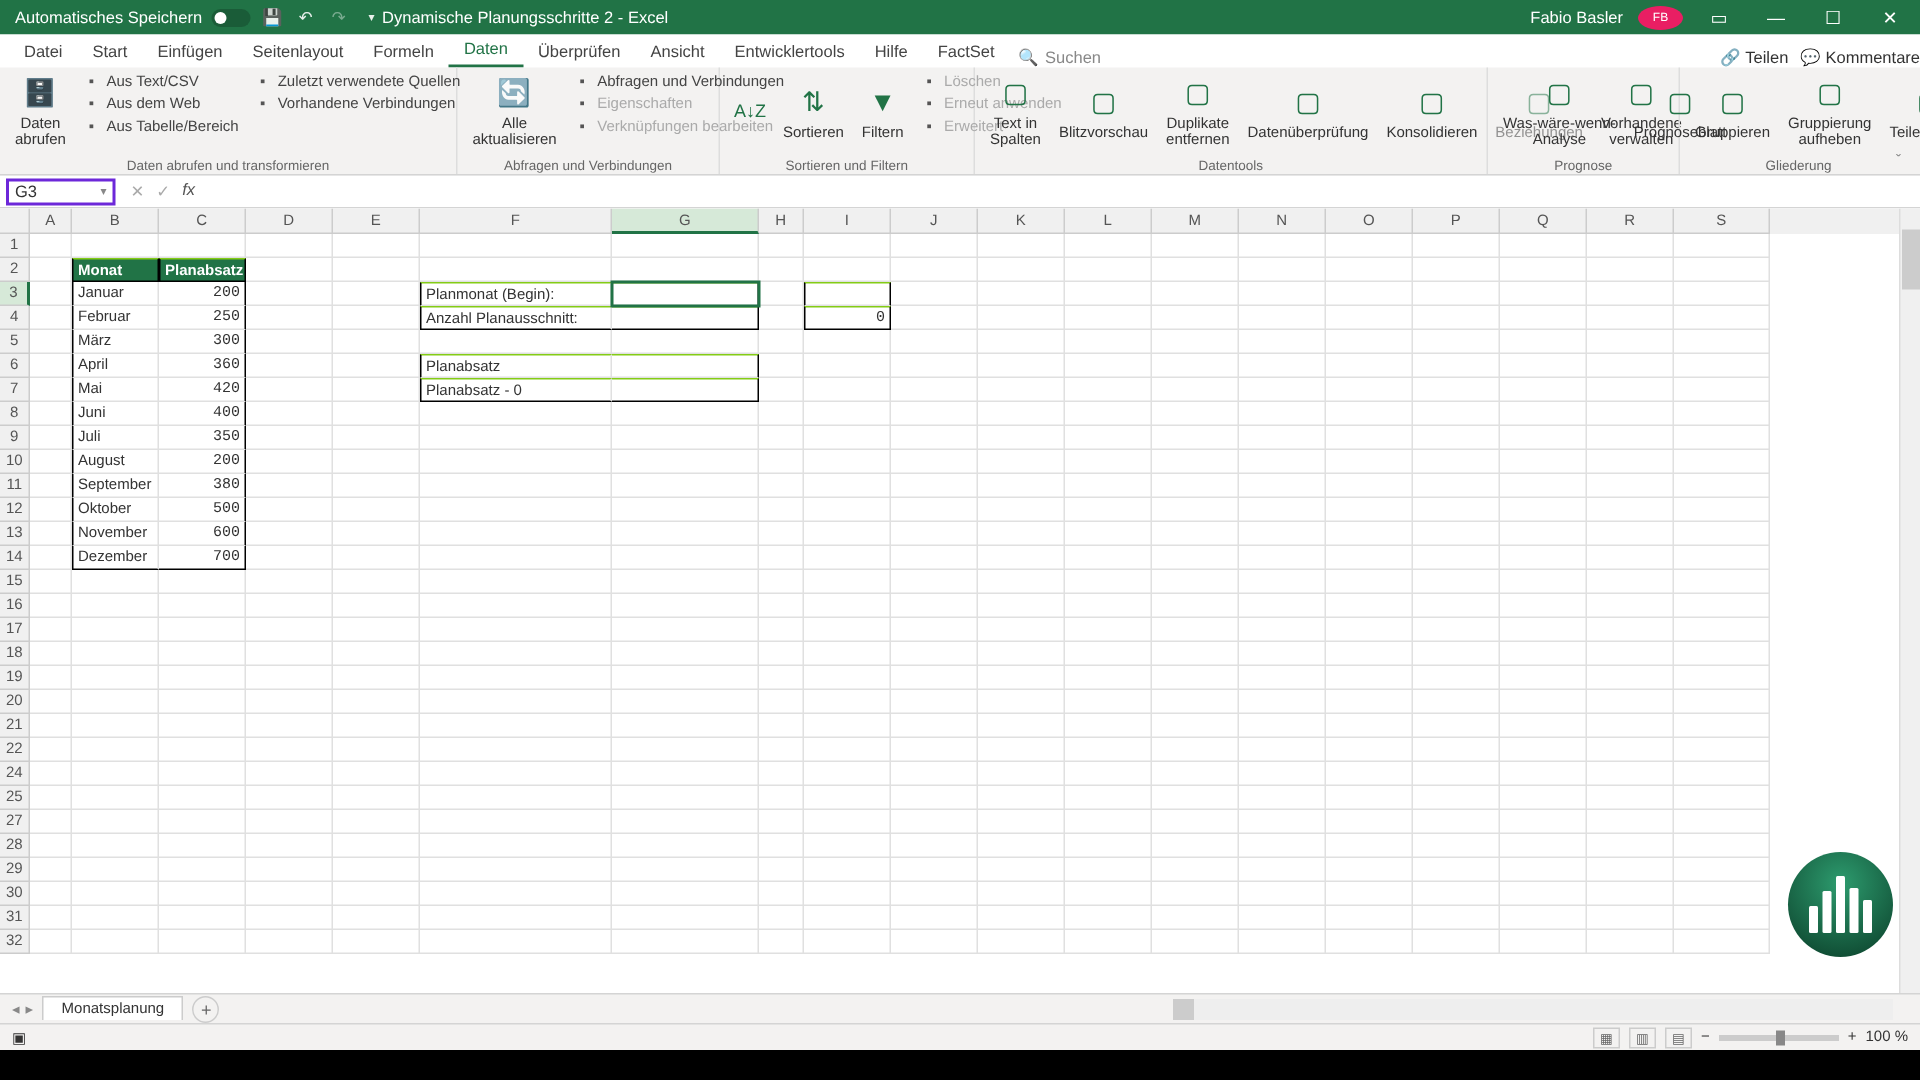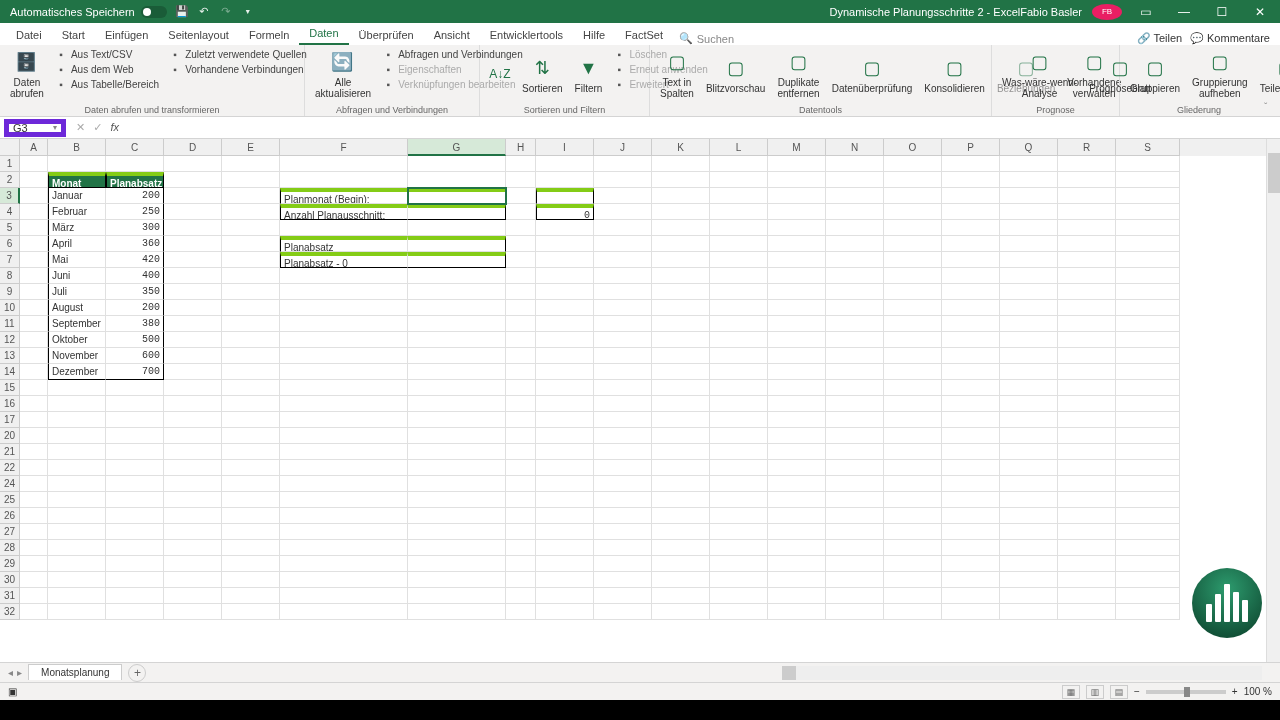--- a/index.html
+++ b/index.html
@@ -5,69 +5,69 @@
 * { margin: 0; padding: 0; box-sizing: border-box; font-family: "Segoe UI", Arial, sans-serif; }
 body { background: #fff; font-size: 11px; color: #333; overflow: hidden; width: 1280px; height: 720px; }
 
 
 .titlebar { background: #217346; height: 23px; display: flex; align-items: center; color: #fff; font-size: 11px; }
 .titlebar-left { display: flex; align-items: center; gap: 8px; padding-left: 10px; }
 .autosave { display: flex; align-items: center; gap: 6px; }
 .toggle { width: 26px; height: 12px; background: #1a5c38; border-radius: 6px; position: relative; }
 .toggle::after { content: ""; position: absolute; width: 8px; height: 8px; background: #fff; border-radius: 50%; top: 2px; left: 2px; }
 .qat-icon { width: 14px; height: 14px; display: flex; align-items: center; justify-content: center; opacity: 0.9; }
-.titlebar-center { flex: 1; text-align: right; }
+.titlebar-center { flex: 1; text-align: left; }
 .titlebar-right { display: flex; align-items: center; gap: 10px; padding-right: 6px; }
 .user-badge { width: 30px; height: 16px; background: #e91e63; border-radius: 50%; display: flex; align-items: center; justify-content: center; font-size: 8px; color: #fff; text-align: center; }
 .win-btn { width: 28px; height: 23px; display: flex; align-items: center; justify-content: center; font-size: 12px; }
 
 
 .ribbon-tabs { height: 22px; background: #fff; display: flex; align-items: flex-end; border-bottom: 0; padding-left: 6px; font-size: 11px; }
 .ribbon-tab { padding: 4px 10px; cursor: pointer; color: #444; }
 .ribbon-tab.active { color: #217346; border-bottom: 2px solid #217346; font-weight: 500; }
-.ribbon-tabs-right { margin-left: auto; display: flex; gap: 8px; padding-right: 10px; align-items: center; }
+.ribbon-tabs-right { margin-left: auto; display: flex; gap: 8px; padding-right: 0; align-items: center; }
 .search-box { color: #888; display: flex; align-items: center; gap: 4px; padding: 0 6px; }
 
 
 .ribbon { height: 72px; background: #f3f2f1; border-bottom: 1px solid #d4d4d4; display: flex; font-size: 10px; }
 .ribbon-group { border-right: 1px solid #ddd; padding: 2px 6px; display: flex; flex-direction: column; position: relative; }
 .ribbon-group-label { position: absolute; bottom: 1px; left: 0; right: 0; text-align: center; color: #666; font-size: 9px; }
 .ribbon-group-body { flex: 1; display: flex; align-items: flex-start; gap: 4px; }
 .big-btn { display: flex; flex-direction: column; align-items: center; justify-content: center; padding: 2px 4px; text-align: center; line-height: 1.1; gap: 2px; cursor: pointer; height: 56px; }
 .big-btn .icon { width: 24px; height: 24px; display: flex; align-items: center; justify-content: center; font-size: 18px; color: #217346; }
 .small-btn-col { display: flex; flex-direction: column; gap: 1px; }
 .small-btn { display: flex; align-items: center; gap: 4px; padding: 1px 3px; cursor: pointer; white-space: nowrap; color: #444; }
 .small-btn.disabled { color: #aaa; }
 .small-btn .si { width: 12px; height: 12px; display: inline-flex; align-items: center; justify-content: center; font-size: 10px; color: #555; }
 .ribbon-collapse { position: absolute; right: 4px; bottom: 2px; width: 12px; height: 12px; color: #888; font-size: 10px; }
 
 
 .fbar { height: 22px; border-bottom: 1px solid #d4d4d4; display: flex; align-items: center; background: #fff; }
-.namebox { width: 62px; height: 18px; border: 5px solid #6d28d9; margin-left: 4px; padding: 0 4px; font-size: 11px; display: flex; align-items: center; justify-content: space-between; }
+.namebox { width: 73px; height: 18px; border: 2px solid #6d28d9; margin-left: 4px; padding: 0 4px; font-size: 11px; display: flex; align-items: center; justify-content: space-between; }
 .namebox span.dd { color: #888; font-size: 8px; }
 .fbar-icons { display: flex; gap: 8px; padding: 0 10px; color: #aaa; font-size: 11px; }
 .fx { font-style: italic; color: #555; }
 .formula-input { flex: 1; height: 18px; border: none; outline: none; font-size: 11px; padding: 0 4px; }
 
 
 .grid-wrap { position: relative; height: 523px; overflow: hidden; background: #fff; }
 .col-headers { display: flex; height: 17px; background: #f0f0f0; }
 .corner { width: 20px; border-right: 1px solid #ccc; border-bottom: 1px solid #ccc; background: #f0f0f0; }
 .col-h { border-right: 1px solid #ccc; border-bottom: 1px solid #ccc; text-align: center; font-size: 10px; color: #555; line-height: 17px; background: #f0f0f0; }
 .col-h.sel { background: #d6e9d8; border-bottom: 2px solid #217346; }
 .rows { display: flex; flex-direction: column; }
 .row { display: flex; height: 16px; }
 .row-h { width: 20px; border-right: 1px solid #ccc; border-bottom: 1px solid #ccc; text-align: center; font-size: 10px; color: #555; line-height: 16px; background: #f0f0f0; }
 .row-h.sel { background: #d6e9d8; border-right: 2px solid #217346; }
 .cell { border-right: 1px solid #e0e0e0; border-bottom: 1px solid #e0e0e0; font-size: 10px; padding: 0 3px; line-height: 16px; overflow: hidden; white-space: nowrap; }
 .cell.hb2 { background: #217346; color: #fff; font-weight: 600; border: 1px solid #000; }
 .cell.th { border-right: 1px solid #000; }
 .cell.tb { border-bottom: 1px solid #000; }
 .cell.tl { border-left: 1px solid #000; }
-.cell.tt { border-top: 4px solid #84cc16; }
+.cell.tt { border-top: 1px solid #84cc16; }
 .cell.num { text-align: right; font-family: Liberation Mono, monospace; }
 .cell.sel { outline: 2px solid #217346; outline-offset: -1px; background: #fff; z-index: 2; position: relative; }
 
 
 .wA { width: 28px; } .wB { width: 58px; } .wC { width: 58px; } .wD { width: 58px; }
 .wE { width: 58px; } .wF { width: 128px; } .wG { width: 98px; } .wH { width: 30px; }
 .wI { width: 58px; } .wJ { width: 58px; } .wK { width: 58px; } .wL { width: 58px; }
 .wM { width: 58px; } .wN { width: 58px; } .wO { width: 58px; } .wP { width: 58px; }
 .wQ { width: 58px; } .wR { width: 58px; } .wS { width: 64px; }
 
@@ -683,20 +683,64 @@
         <div class="cell wL"></div>
         <div class="cell wM"></div>
         <div class="cell wN"></div>
         <div class="cell wO"></div>
         <div class="cell wP"></div>
         <div class="cell wQ"></div>
         <div class="cell wR"></div>
         <div class="cell wS"></div>
       </div>
       <div class="row">
+        <div class="row-h">18</div>
+        <div class="cell wA"></div>
+        <div class="cell wB"></div>
+        <div class="cell wC"></div>
+        <div class="cell wD"></div>
+        <div class="cell wE"></div>
+        <div class="cell wF"></div>
+        <div class="cell wG"></div>
+        <div class="cell wH"></div>
+        <div class="cell wI"></div>
+        <div class="cell wJ"></div>
+        <div class="cell wK"></div>
+        <div class="cell wL"></div>
+        <div class="cell wM"></div>
+        <div class="cell wN"></div>
+        <div class="cell wO"></div>
+        <div class="cell wP"></div>
+        <div class="cell wQ"></div>
+        <div class="cell wR"></div>
+        <div class="cell wS"></div>
+      </div>
+      <div class="row">
+        <div class="row-h">19</div>
+        <div class="cell wA"></div>
+        <div class="cell wB"></div>
+        <div class="cell wC"></div>
+        <div class="cell wD"></div>
+        <div class="cell wE"></div>
+        <div class="cell wF"></div>
+        <div class="cell wG"></div>
+        <div class="cell wH"></div>
+        <div class="cell wI"></div>
+        <div class="cell wJ"></div>
+        <div class="cell wK"></div>
+        <div class="cell wL"></div>
+        <div class="cell wM"></div>
+        <div class="cell wN"></div>
+        <div class="cell wO"></div>
+        <div class="cell wP"></div>
+        <div class="cell wQ"></div>
+        <div class="cell wR"></div>
+        <div class="cell wS"></div>
+      </div>
+      <div class="row">
         <div class="row-h">20</div>
         <div class="cell wA"></div>
         <div class="cell wB"></div>
         <div class="cell wC"></div>
         <div class="cell wD"></div>
         <div class="cell wE"></div>
         <div class="cell wF"></div>
         <div class="cell wG"></div>
         <div class="cell wH"></div>
         <div class="cell wI"></div>
@@ -772,42 +816,20 @@
         <div class="cell wM"></div>
         <div class="cell wN"></div>
         <div class="cell wO"></div>
         <div class="cell wP"></div>
         <div class="cell wQ"></div>
         <div class="cell wR"></div>
         <div class="cell wS"></div>
       </div>
       <div class="row">
         <div class="row-h">25</div>
-        <div class="cell wA"></div>
-        <div class="cell wB"></div>
-        <div class="cell wC"></div>
-        <div class="cell wD"></div>
-        <div class="cell wE"></div>
-        <div class="cell wF"></div>
-        <div class="cell wG"></div>
-        <div class="cell wH"></div>
-        <div class="cell wI"></div>
-        <div class="cell wJ"></div>
-        <div class="cell wK"></div>
-        <div class="cell wL"></div>
-        <div class="cell wM"></div>
-        <div class="cell wN"></div>
-        <div class="cell wO"></div>
-        <div class="cell wP"></div>
-        <div class="cell wQ"></div>
-        <div class="cell wR"></div>
-        <div class="cell wS"></div>
-      </div>
-      <div class="row">
-        <div class="row-h">26</div>
         <div class="cell wA"></div>
         <div class="cell wB"></div>
         <div class="cell wC"></div>
         <div class="cell wD"></div>
         <div class="cell wE"></div>
         <div class="cell wF"></div>
         <div class="cell wG"></div>
         <div class="cell wH"></div>
         <div class="cell wI"></div>
         <div class="cell wJ"></div>

